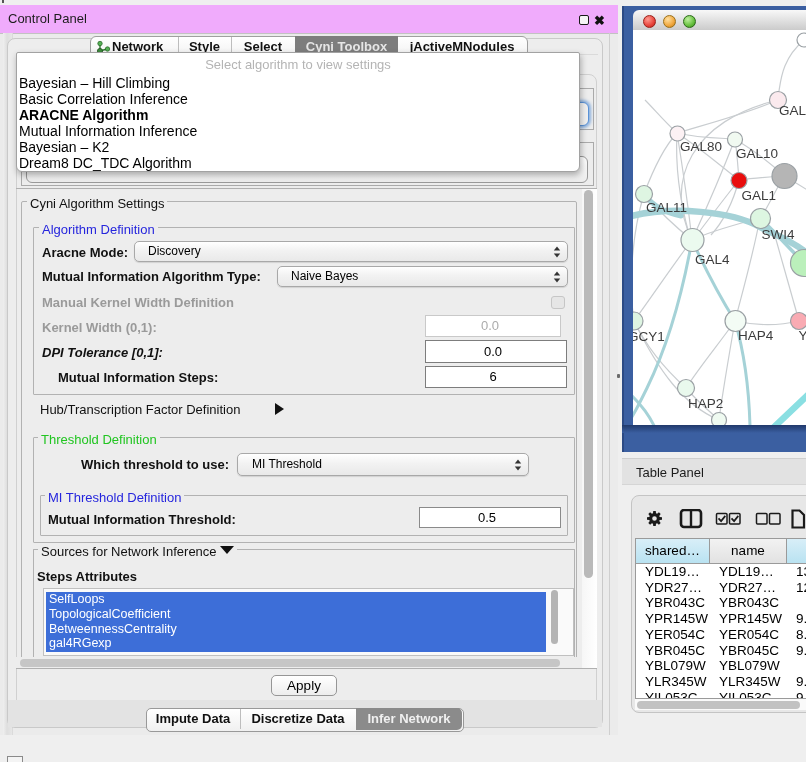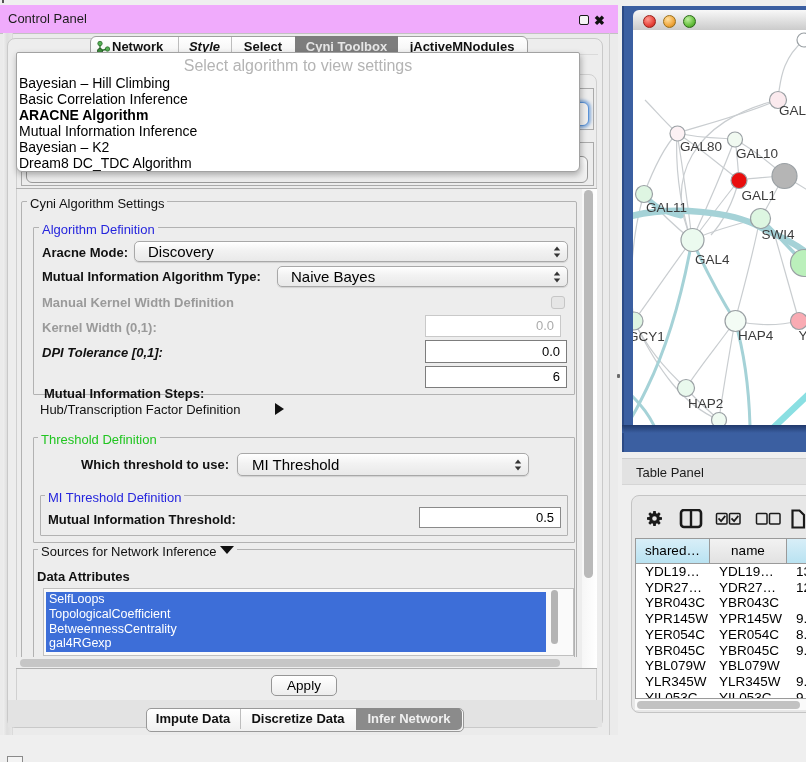--- a/index.html
+++ b/index.html
@@ -2,22 +2,22 @@
 <html><head>
 <meta charset="utf-8">
 <style>
   html,body{margin:0;padding:0;}
   body{width:806px;height:762px;background:#efefef;font-family:"Liberation Sans",sans-serif;position:relative;overflow:hidden;}
   .abs{position:absolute;}
   .lbl{font-size:13px;color:#111;}
   .bold{font-weight:bold;}
   .gray{color:#9a9a9a;}
   .combo{position:absolute;border:1px solid #a8a8a8;border-radius:5px;background:linear-gradient(#ffffff,#f2f2f2 45%,#e9e9e9);box-shadow:0 1px 1px rgba(0,0,0,0.12);}
-  .combo .ctext{position:absolute;left:13px;top:0;font-size:15px;color:#000;}
-  .field{position:absolute;background:#fff;font-size:13px;text-align:right;}
+  .combo .ctext{position:absolute;left:13px;top:0;font-size:12px;color:#000;}
+  .field{position:absolute;background:#fff;font-size:13px;text-align:center;}
   .group{position:absolute;border:1px solid #b2b2b2;border-radius:1px;}
   .gtitle{position:absolute;top:-6px;font-size:13px;background:#ededed;padding:0 3px;white-space:nowrap;}
 </style>
 </head>
 <body>
 
 <div class="abs" style="left:2px;top:0;width:2px;height:3px;background:#555;"></div>
 <div class="abs" id="cpwin" style="left:0;top:5px;width:618px;height:730px;background:#ebebeb;"></div>
 <div class="abs" id="cptitle" style="left:0;top:5px;width:618px;height:28px;background:#f0abfc;border-bottom:1px solid #c2c2c2;">
   <div class="abs" style="left:8px;top:0;height:28px;line-height:28px;font-size:13px;color:#1c1c1c;">Control Panel</div>
@@ -33,39 +33,39 @@
   <div class="abs" style="left:0;top:0;width:436px;height:22px;border:1px solid #9f9f9f;border-radius:6px;background:linear-gradient(#ffffff,#f0f0f0);"></div>
   <div class="abs lbl bold" style="left:22px;top:0;line-height:22px;">Network</div>
   <svg class="abs" style="left:6px;top:4px;" width="15" height="15" viewBox="0 0 15 15">
     <line x1="4" y1="4" x2="4" y2="11" stroke="#2d7a2d" stroke-width="1.4"></line>
     <line x1="4" y1="11" x2="11" y2="9" stroke="#2d7a2d" stroke-width="1.4"></line>
     <circle cx="4" cy="3.5" r="2.2" fill="#55b155" stroke="#2d6b2d" stroke-width="0.8"></circle>
     <circle cx="4" cy="11" r="2.6" fill="#3d8b3d" stroke="#225122" stroke-width="0.8"></circle>
     <circle cx="11.5" cy="9" r="2.2" fill="#55b155" stroke="#2d6b2d" stroke-width="0.8"></circle>
   </svg>
   <div class="abs" style="left:88px;top:1px;width:1px;height:20px;background:#bdbdbd;"></div>
-  <div class="abs lbl bold" style="left:88px;top:0;width:53px;line-height:22px;text-align:center;font-style:italic;">Style</div>
+  <div class="abs lbl bold" style="left:88px;top:0;width:53px;line-height:22px;text-align:center;">Style</div>
   <div class="abs" style="left:141px;top:1px;width:1px;height:20px;background:#bdbdbd;"></div>
   <div class="abs lbl bold" style="left:141px;top:0;width:64px;line-height:22px;text-align:center;">Select</div>
   <div class="abs" style="left:205px;top:0;width:103px;height:22px;background:#7d7d7d;"></div>
   <div class="abs lbl bold" style="left:205px;top:0;width:103px;line-height:22px;text-align:center;color:#e6e6e6;">Cyni Toolbox</div>
   <div class="abs lbl bold" style="left:308px;top:0;width:128px;line-height:22px;text-align:center;">jActiveMNodules</div>
 </div>
 
 <div class="abs" style="left:526px;top:54px;width:72px;height:1px;background:#dadada;"></div>
 
 <div class="abs" id="tabpanel" style="left:16px;top:74px;width:581px;height:638px;background:#ededed;border:1px solid #d0d0d0;border-radius:8px;box-sizing:border-box;"></div>
 
 <div class="abs" style="left:21px;top:88px;width:573px;height:42px;border:1px solid #aaa;box-sizing:border-box;"></div>
 <div class="abs" style="left:27px;top:102px;width:560px;height:22px;border:1.5px solid #5a92d6;border-radius:6px;background:#f0f0f0;box-shadow:0 0 3px 2px rgba(90,146,214,0.65);"></div>
 <div class="abs" style="left:21px;top:142px;width:573px;height:44px;border:1px solid #aaa;box-sizing:border-box;"></div>
 <div class="abs" style="left:26px;top:156px;width:560px;height:25px;border:1px solid #999;border-radius:6px;background:linear-gradient(#fdfdfd,#ececec);"></div>
 
 <div class="abs" id="dropdown" style="left:16px;top:52px;width:564px;height:120px;background:#fff;border:1px solid #a2a2a2;border-radius:2px 2px 6px 6px;box-shadow:1px 3px 6px rgba(0,0,0,0.3);box-sizing:border-box;">
-  <div class="abs" style="left:0;top:4px;width:562px;height:16px;text-align:center;font-size:16px;color:#b4b4b4;">Select algorithm to view settings</div>
+  <div class="abs" style="left:0;top:4px;width:562px;height:16px;text-align:center;font-size:13px;color:#b4b4b4;">Select algorithm to view settings</div>
   <div class="abs" style="left:2px;top:21.5px;font-size:14px;color:#000;line-height:16px;white-space:pre;">Bayesian – Hill Climbing
 Basic Correlation Inference
 <b>ARACNE Algorithm</b>
 Mutual Information Inference
 Bayesian – K2
 Dream8 DC_TDC Algorithm</div>
 </div>
 
 <div class="abs" style="left:16px;top:188px;width:581px;height:1px;background:#b0b0b0;"></div>
 <div class="abs" style="left:16px;top:668px;width:581px;height:1px;background:#b0b0b0;"></div>
@@ -92,21 +92,21 @@
       <path d="M4,0.5 L7.2,4.6 H0.8 Z" fill="#333"></path>
       <path d="M4,11.5 L7.2,7.4 H0.8 Z" fill="#333"></path>
     </svg>
 </div>
 <div class="abs lbl bold gray" style="left:42px;top:295px;">Manual Kernel Width Definition</div>
 <div class="abs" style="left:551px;top:296px;width:14px;height:13px;background:#e6e6e6;border:1px solid #c6c6c6;border-radius:3px;box-sizing:border-box;"></div>
 <div class="abs lbl bold gray" style="left:42px;top:320px;">Kernel Width (0,1):</div>
 <div class="field" style="left:425px;top:315px;width:142px;height:22px;border:1px solid #c9c9c9;box-sizing:border-box;line-height:20px;color:#ababab;padding-right:6px;width:136px;">0.0</div>
 <div class="abs lbl bold" style="left:42px;top:345px;font-style:italic;">DPI Tolerance [0,1]:</div>
 <div class="field" style="left:425px;top:340px;height:23px;border:1px solid #7d7d7d;box-sizing:border-box;line-height:21px;color:#000;padding-right:6px;width:142px;">0.0</div>
-<div class="abs lbl bold" style="left:44px;top:370px;margin-top:16px;">Mutual Information Steps:</div>
+<div class="abs lbl bold" style="left:58px;top:370px;">Mutual Information Steps:</div>
 <div class="field" style="left:425px;top:366px;height:22px;border:1px solid #7d7d7d;box-sizing:border-box;line-height:20px;color:#000;padding-right:6px;width:142px;">6</div>
 
 <div class="abs lbl" style="left:40px;top:402px;">Hub/Transcription Factor Definition</div>
 <div class="abs" style="left:275px;top:403px;width:0;height:0;border-left:9px solid #111;border-top:6px solid transparent;border-bottom:6px solid transparent;"></div>
 
 <div class="group" style="left:33px;top:437px;width:540px;height:104px;">
   <div class="gtitle" style="left:4px;color:#21c521;">Threshold Definition</div>
 </div>
 <div class="abs lbl bold" style="left:81px;top:457px;">Which threshold to use:</div>
 <div class="combo" style="left:237px;top:453px;width:290px;height:21px;">
@@ -118,21 +118,21 @@
 </div>
 <div class="group" style="left:40px;top:495px;width:526px;height:39px;">
   <div class="gtitle" style="left:4px;color:#2525dd;">MI Threshold Definition</div>
 </div>
 <div class="abs lbl bold" style="left:48px;top:512px;">Mutual Information Threshold:</div>
 <div class="field" style="left:419px;top:507px;height:21px;border:1px solid #8a8a8a;box-sizing:border-box;line-height:19px;color:#000;padding-right:6px;width:142px;">0.5</div>
 
 <div class="group" style="left:33px;top:549px;width:540px;height:112px;border-bottom:none;">
   <div class="gtitle" style="left:4px;color:#111;">Sources for Network Inference <span style="display:inline-block;width:0;height:0;border-top:8px solid #111;border-left:7px solid transparent;border-right:7px solid transparent;vertical-align:2px;"></span></div>
 </div>
-<div class="abs lbl bold" style="left:37px;top:569px;">Data Attributes</div>
+<div class="abs lbl bold" style="left:37px;top:569px;">Steps Attributes</div>
 <div class="abs" style="left:43px;top:588px;width:531px;height:68px;background:#fafafa;border:1px solid #c0c0c0;box-sizing:border-box;overflow:hidden;">
   <div class="abs" style="left:2px;top:3px;width:500px;height:60px;background:#3d6ed8;color:#fff;font-size:12.5px;line-height:14.8px;padding-left:3px;box-sizing:border-box;">SelfLoops<br>TopologicalCoefficient<br>BetweennessCentrality<br>gal4RGexp</div>
   <div class="abs" style="left:507px;top:1px;width:7px;height:54px;background:#b4b4b4;border-radius:3.5px;"></div>
 </div>
 
 <div class="abs" style="left:16px;top:657px;width:566px;height:11px;background:#ededed;"></div>
 <div class="abs" style="left:20px;top:658.5px;width:540px;height:8.5px;background:#c6c6c6;border-radius:4px;"></div>
 <div class="abs" style="left:582px;top:189px;width:15px;height:479px;background:linear-gradient(90deg,#f6f6f6,#fff);"></div>
 <div class="abs" style="left:584px;top:190px;width:9px;height:388px;background:#b9b9b9;border-radius:4.5px;"></div>
 

